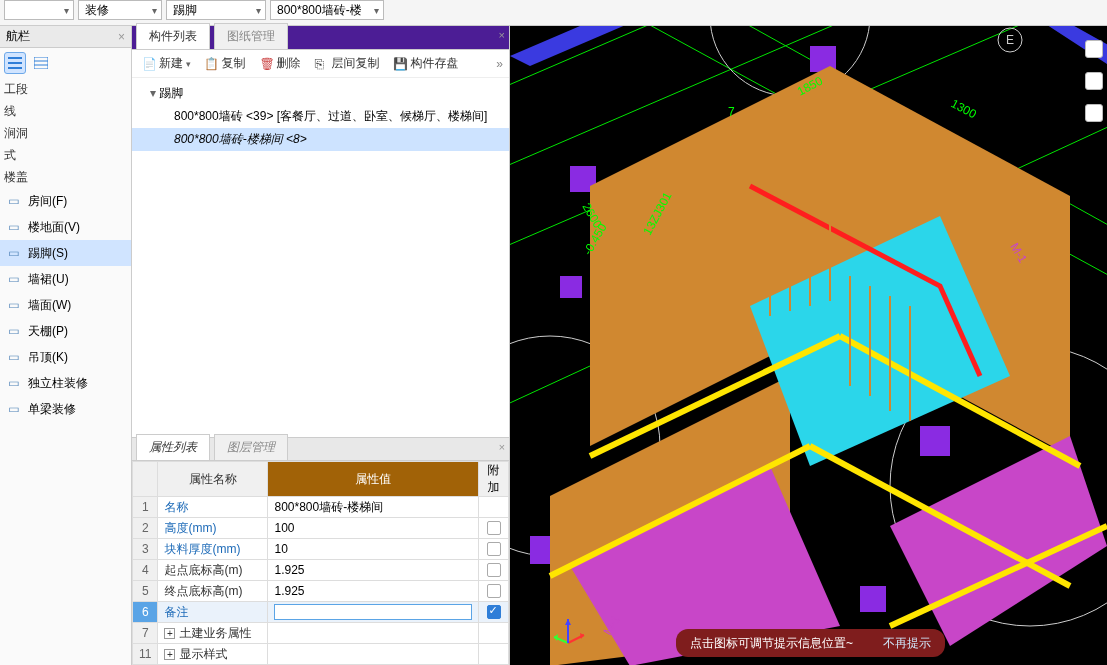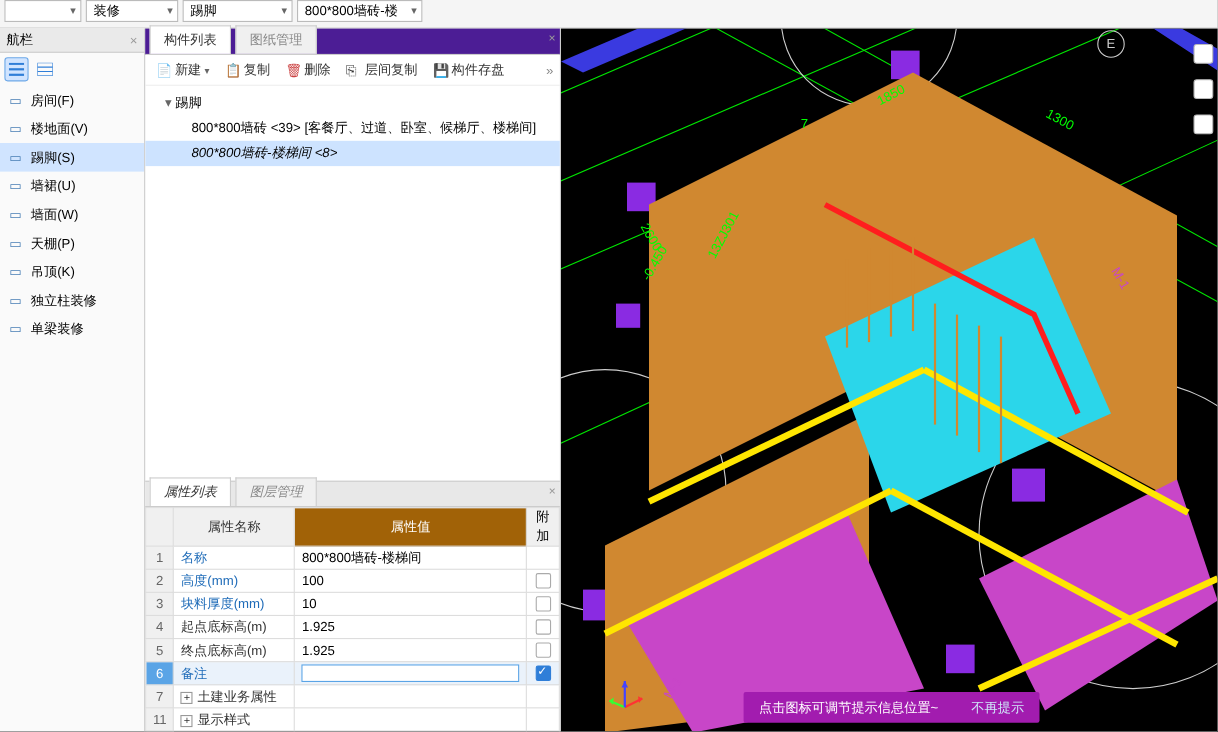--- a/index.html
+++ b/index.html
@@ -42,21 +42,21 @@
 .prop-table .name-col { width: 110px; color: #333; }
 .prop-table .blue { color: #1e6bb8; }
 .prop-table .addcol { width: 30px; text-align: center; }
 .prop-table tr.sel td { background: #eaf2fb; }
 .prop-table tr.sel .rownum { background: #5aa4e6; color: #fff; }
 .chk { width: 14px; height: 14px; border: 1px solid #aaa; display: inline-block; border-radius: 2px; vertical-align: middle; }
 .chk.on { background: #2f7ed8; border-color: #2f7ed8; position: relative; }
 .chk.on::after { content: "✓"; color: #fff; position: absolute; left: 1px; top: -2px; font-size: 11px; }
 .expand { display: inline-block; width: 11px; height: 11px; border: 1px solid #999; text-align: center; line-height: 9px; margin-right: 4px; font-size: 10px; }
 .viewport { flex: 1; background: #000; position: relative; overflow: hidden; }
-.tip-bar { position: absolute; bottom: 8px; left: 166px; height: 28px; background: #a21caf; color: #fff; display: flex; align-items: center; padding: 0 14px; gap: 30px; border-radius: 2px; }
+.tip-bar { position: absolute; bottom: 8px; left: 166px; height: 28px; background: #7f1d1d; color: #fff; display: flex; align-items: center; padding: 0 14px; gap: 30px; border-radius: 12px; }
 .tip-bar .dismiss { color: #cfe6f9; cursor: pointer; }
 .right-tools { position: absolute; right: 2px; top: 40px; width: 22px; display: flex; flex-direction: column; gap: 14px; align-items: center; }
 .rtool { width: 18px; height: 18px; border: 1px solid #bbb; border-radius: 3px; background: #fff; }
 .axis-gizmo { position: absolute; left: 38px; bottom: 12px; width: 40px; height: 40px; }
 </style>
 </head>
 <body>
 
 <div class="toolbar">
   <div class="combo" style="width:70px">
@@ -89,20 +89,28 @@
           </svg>
       </div>
       <div class="view-btn">
         <svg width="14" height="12">
             <rect x="0" y="0" width="14" height="12" fill="none" stroke="#2f7ed8"></rect>
             <line x1="0" y1="4" x2="14" y2="4" stroke="#2f7ed8"></line>
             <line x1="0" y1="8" x2="14" y2="8" stroke="#2f7ed8"></line>
           </svg>
       </div>
     </div>
+    <div id="nav-groups">
+        <div class="nav-group">工段</div>
+        <div class="nav-group">线</div>
+        <div class="nav-group">涧洞</div>
+        <div class="nav-group">式</div>
+        <div class="nav-group">楼盖</div>
+        <div class="nav-group"></div>
+      </div>
     <div class="nav-list" id="nav-list">
         <div class="nav-item">
           <span class="nav-icon">▭</span>
           <span>房间(F)</span>
         </div>
         <div class="nav-item">
           <span class="nav-icon">▭</span>
           <span>楼地面(V)</span>
         </div>
         <div class="nav-item selected">

